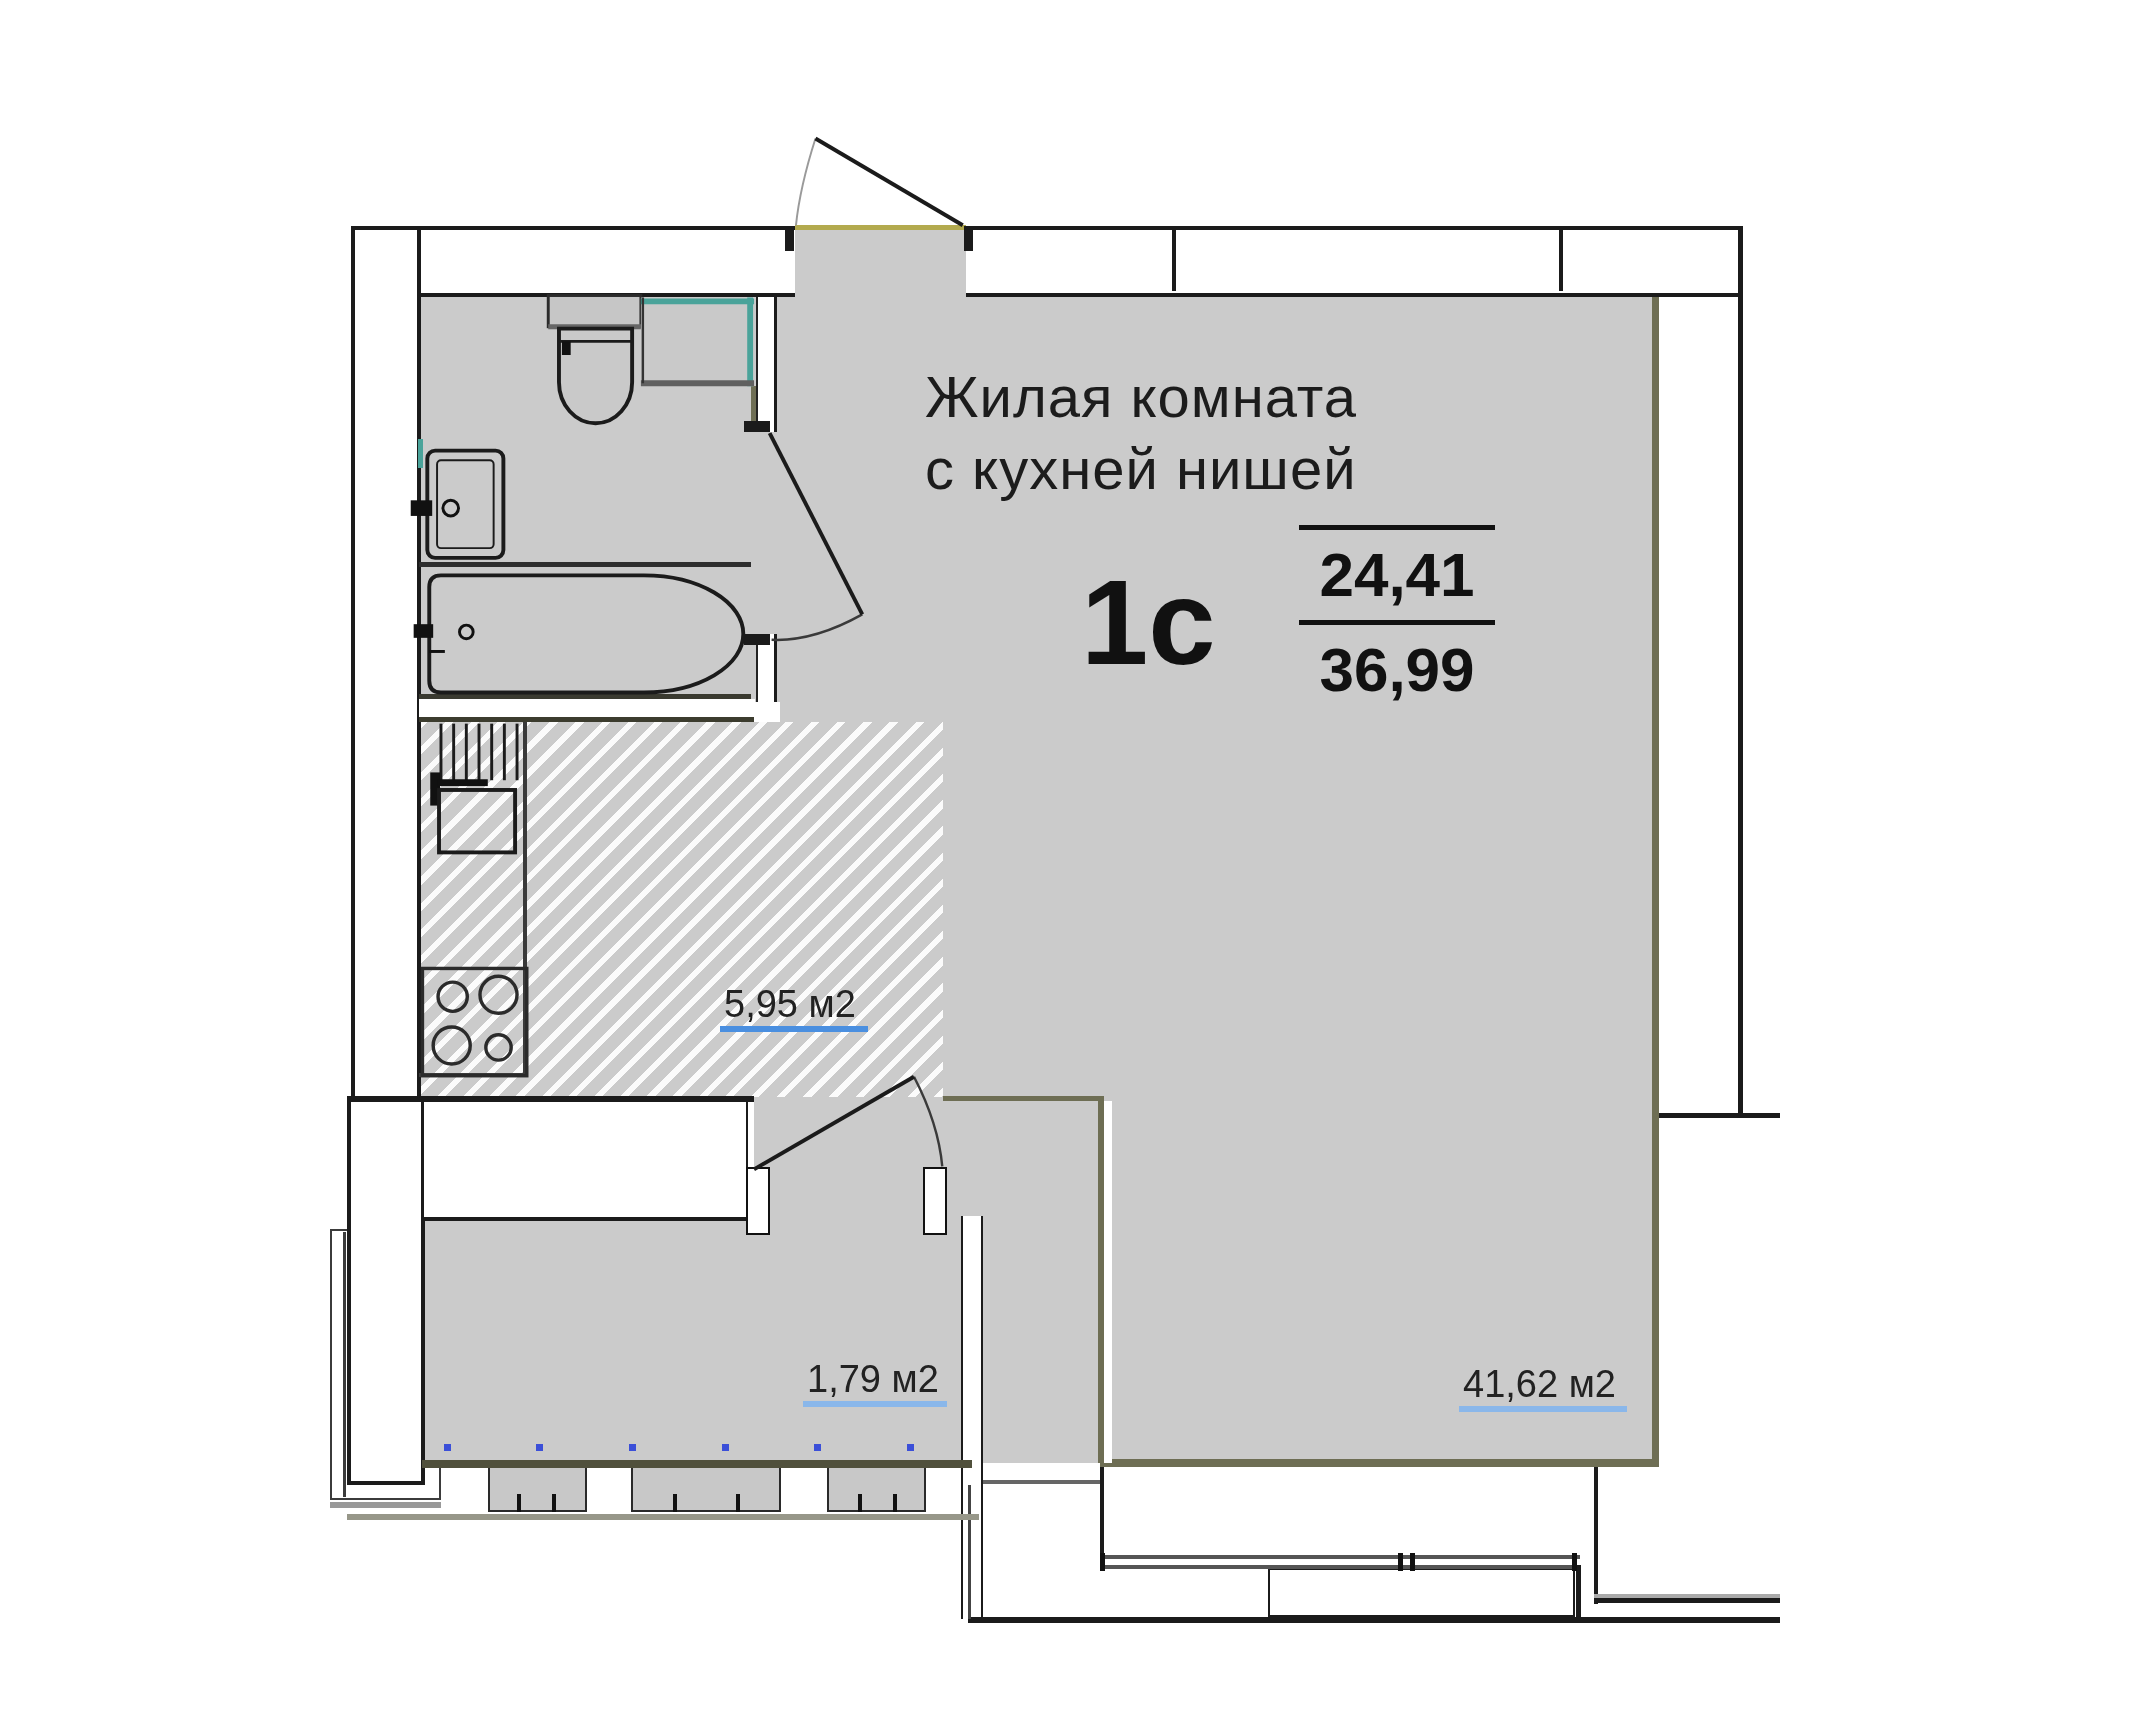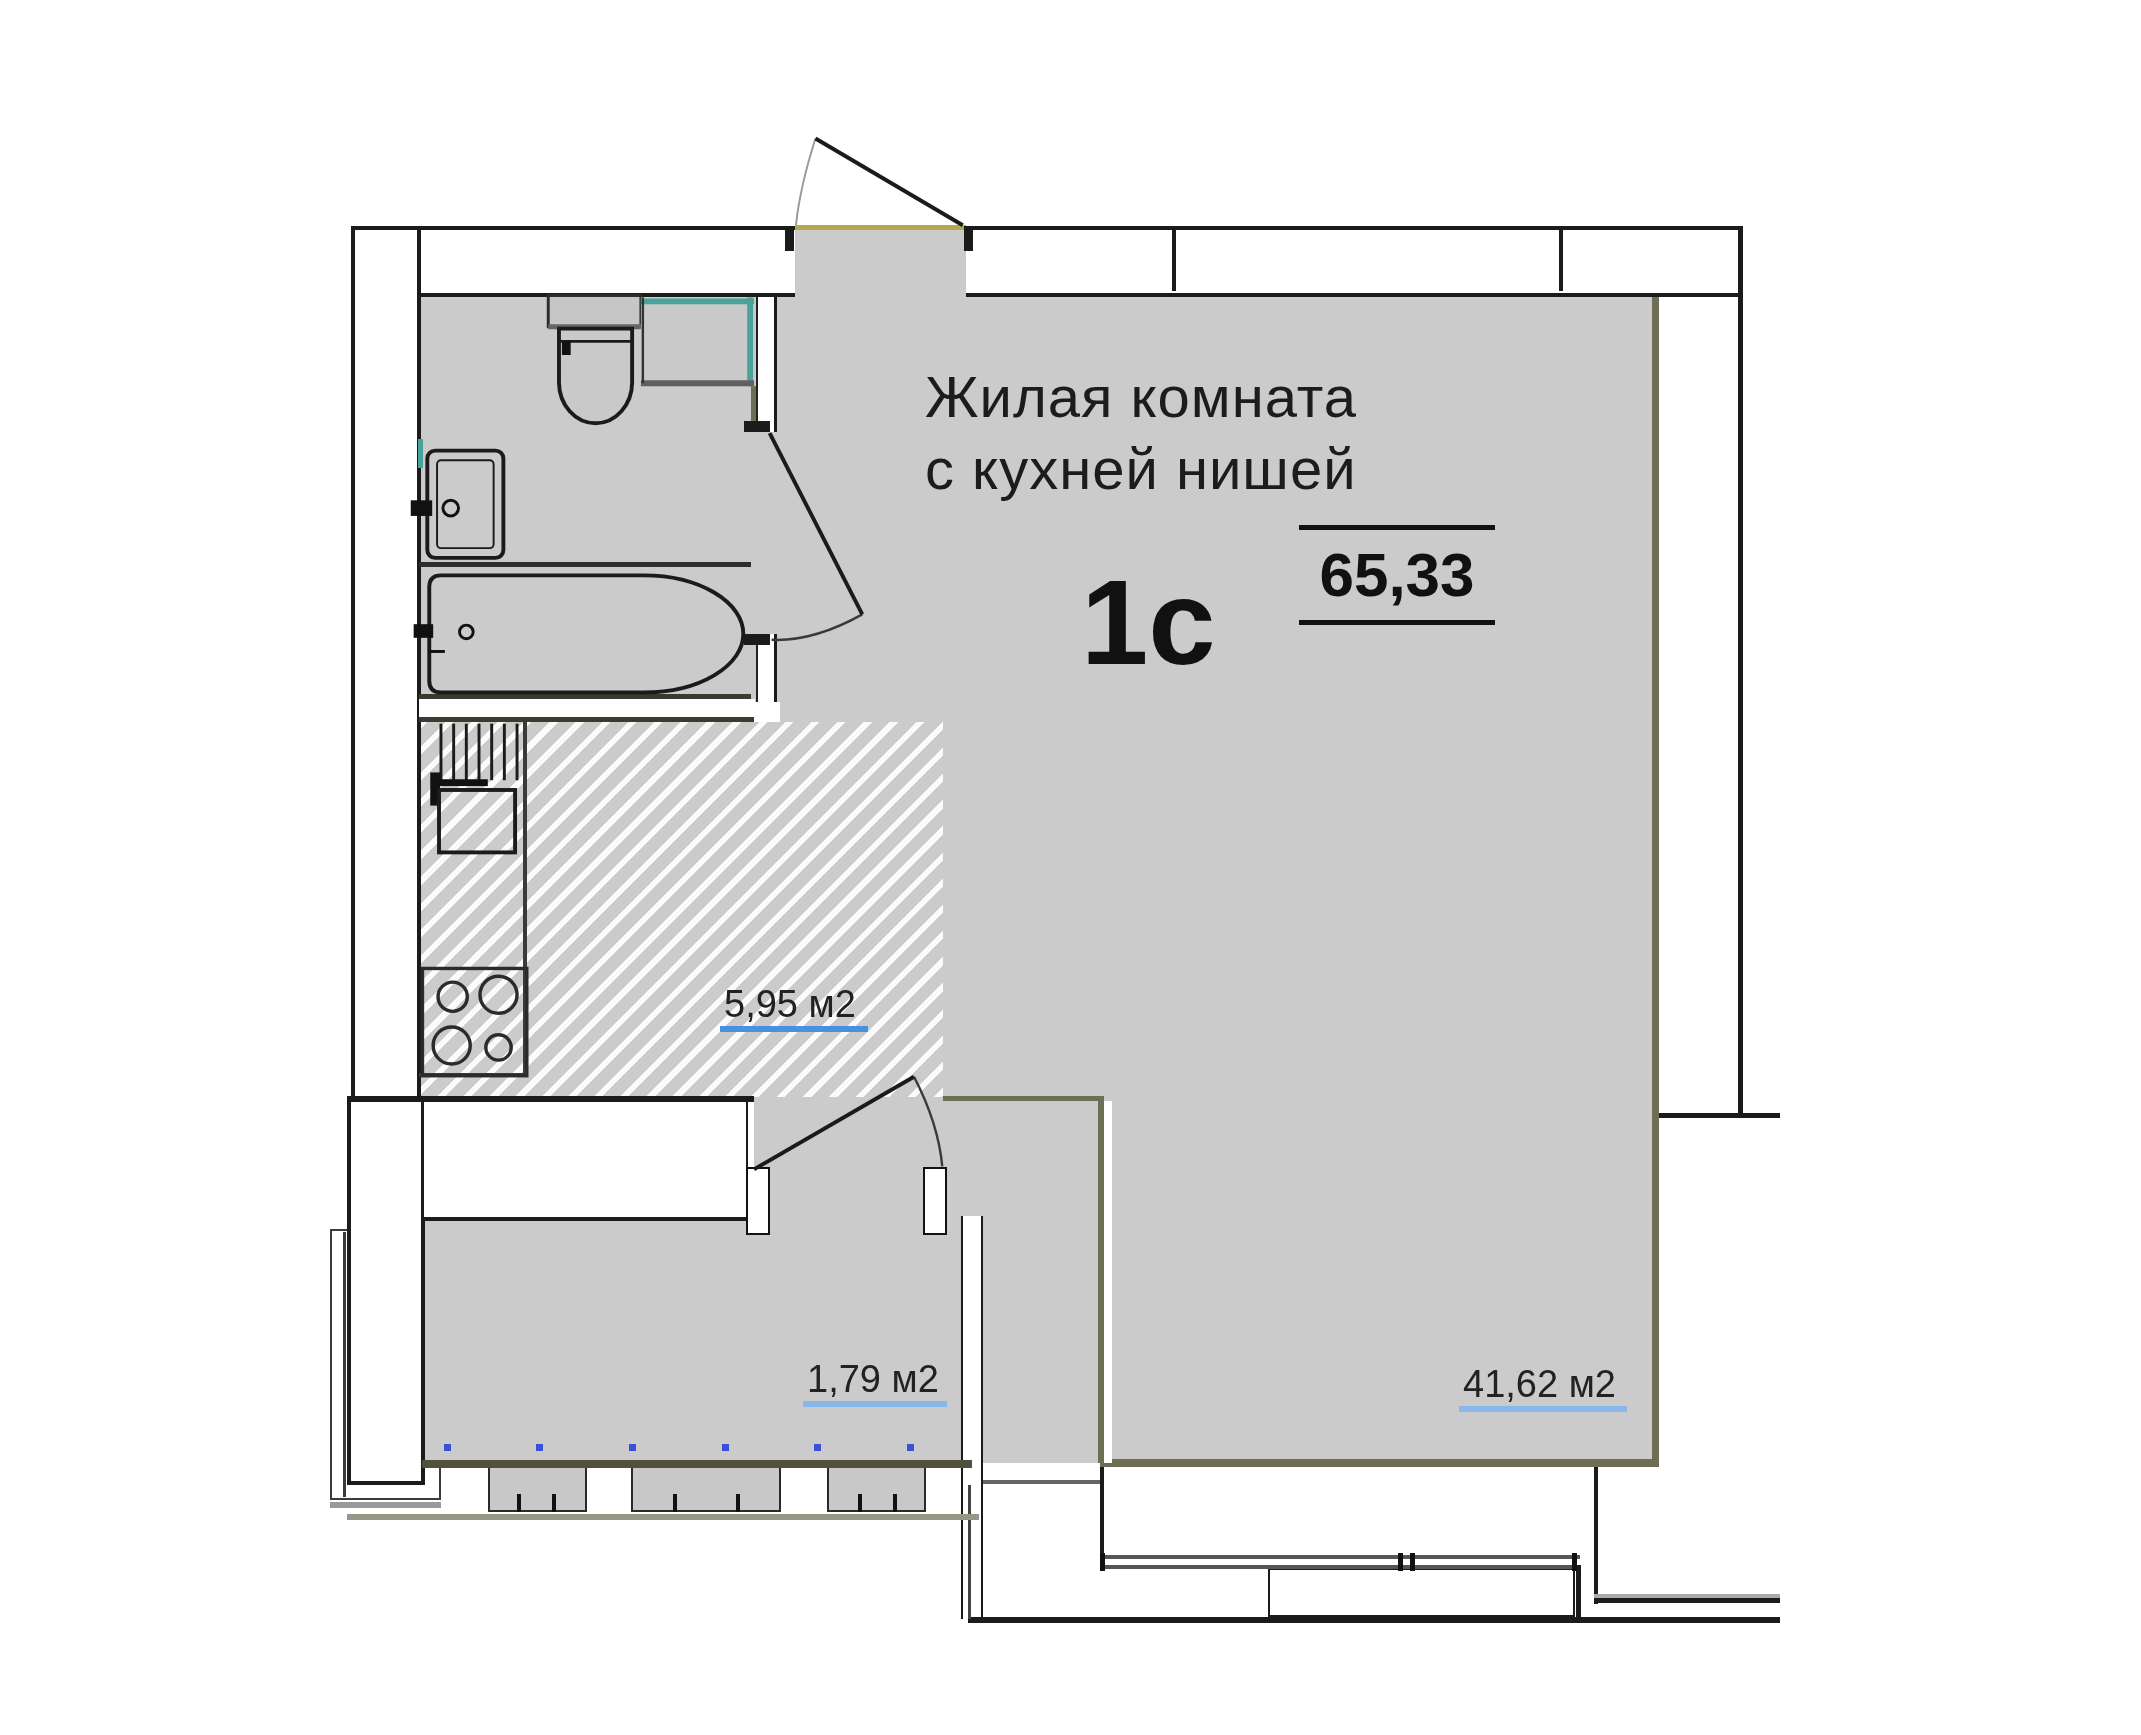--- a/index.html
+++ b/index.html
@@ -198,22 +198,23 @@
     </g>
   </svg>
 
   <div class="abs t-title" style="left:925px;top:363px;z-index:70;">Жилая комната</div>
   <div class="abs t-title" style="left:925px;top:435px;z-index:70;text-align:center;">с кухней нишей</div>
 
   <div class="abs t-type" style="left:1081px;top:546px;z-index:70;">1с</div>
 
   <div class="abs" style="left:1299px;top:525px;width:196px;z-index:70;">
     <div class="ul-black" style="width:196px;"></div>
-    <div class="t-num">65,33</div>
+    <div class="t-num">24,41</div>
     <div class="ul-black" style="width:196px;"></div>
+    <div class="t-num">36,99</div>
   </div>
 
   <div class="abs t-area" style="left:724px;top:983px;z-index:70;">5,95 м2</div>
   <div class="abs ul-blue" style="left:720px;top:1026px;width:148px;background:#4a8fe0;z-index:70;"></div>
 
   <div class="abs t-area" style="left:807px;top:1358px;z-index:70;">1,79 м2</div>
   <div class="abs ul-blue" style="left:803px;top:1401px;width:144px;background:#8ab7ea;z-index:70;"></div>
 
   <div class="abs t-area" style="left:1463px;top:1363px;z-index:70;">41,62 м2</div>
   <div class="abs ul-blue" style="left:1459px;top:1406px;width:168px;background:#8ab7ea;z-index:70;"></div>

